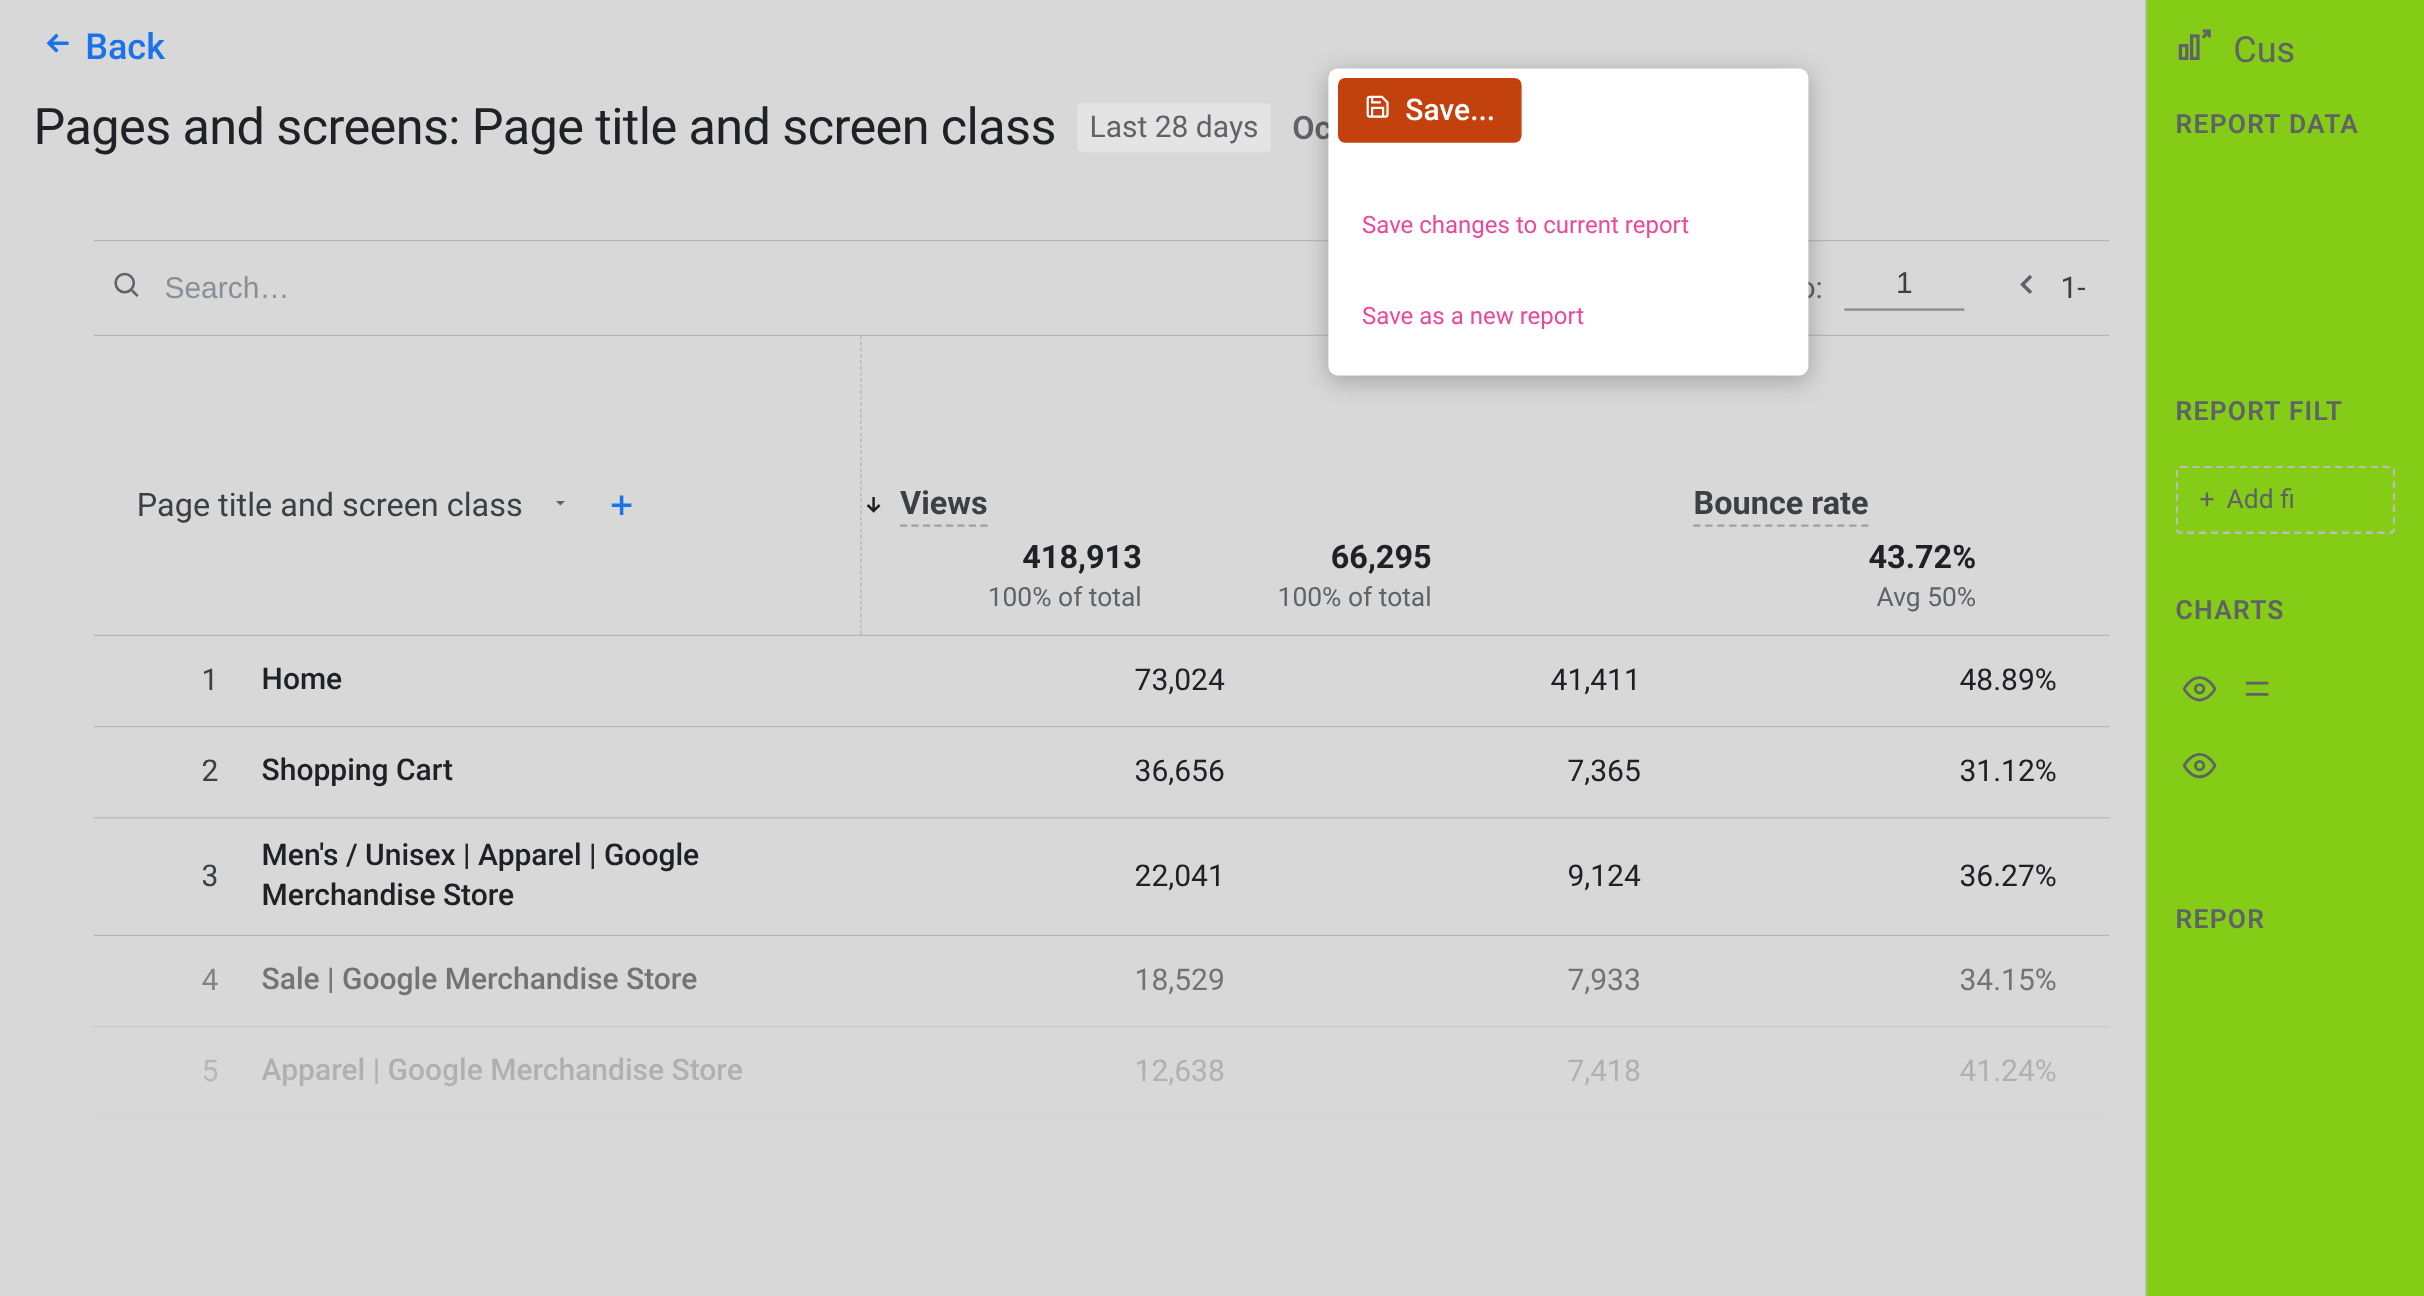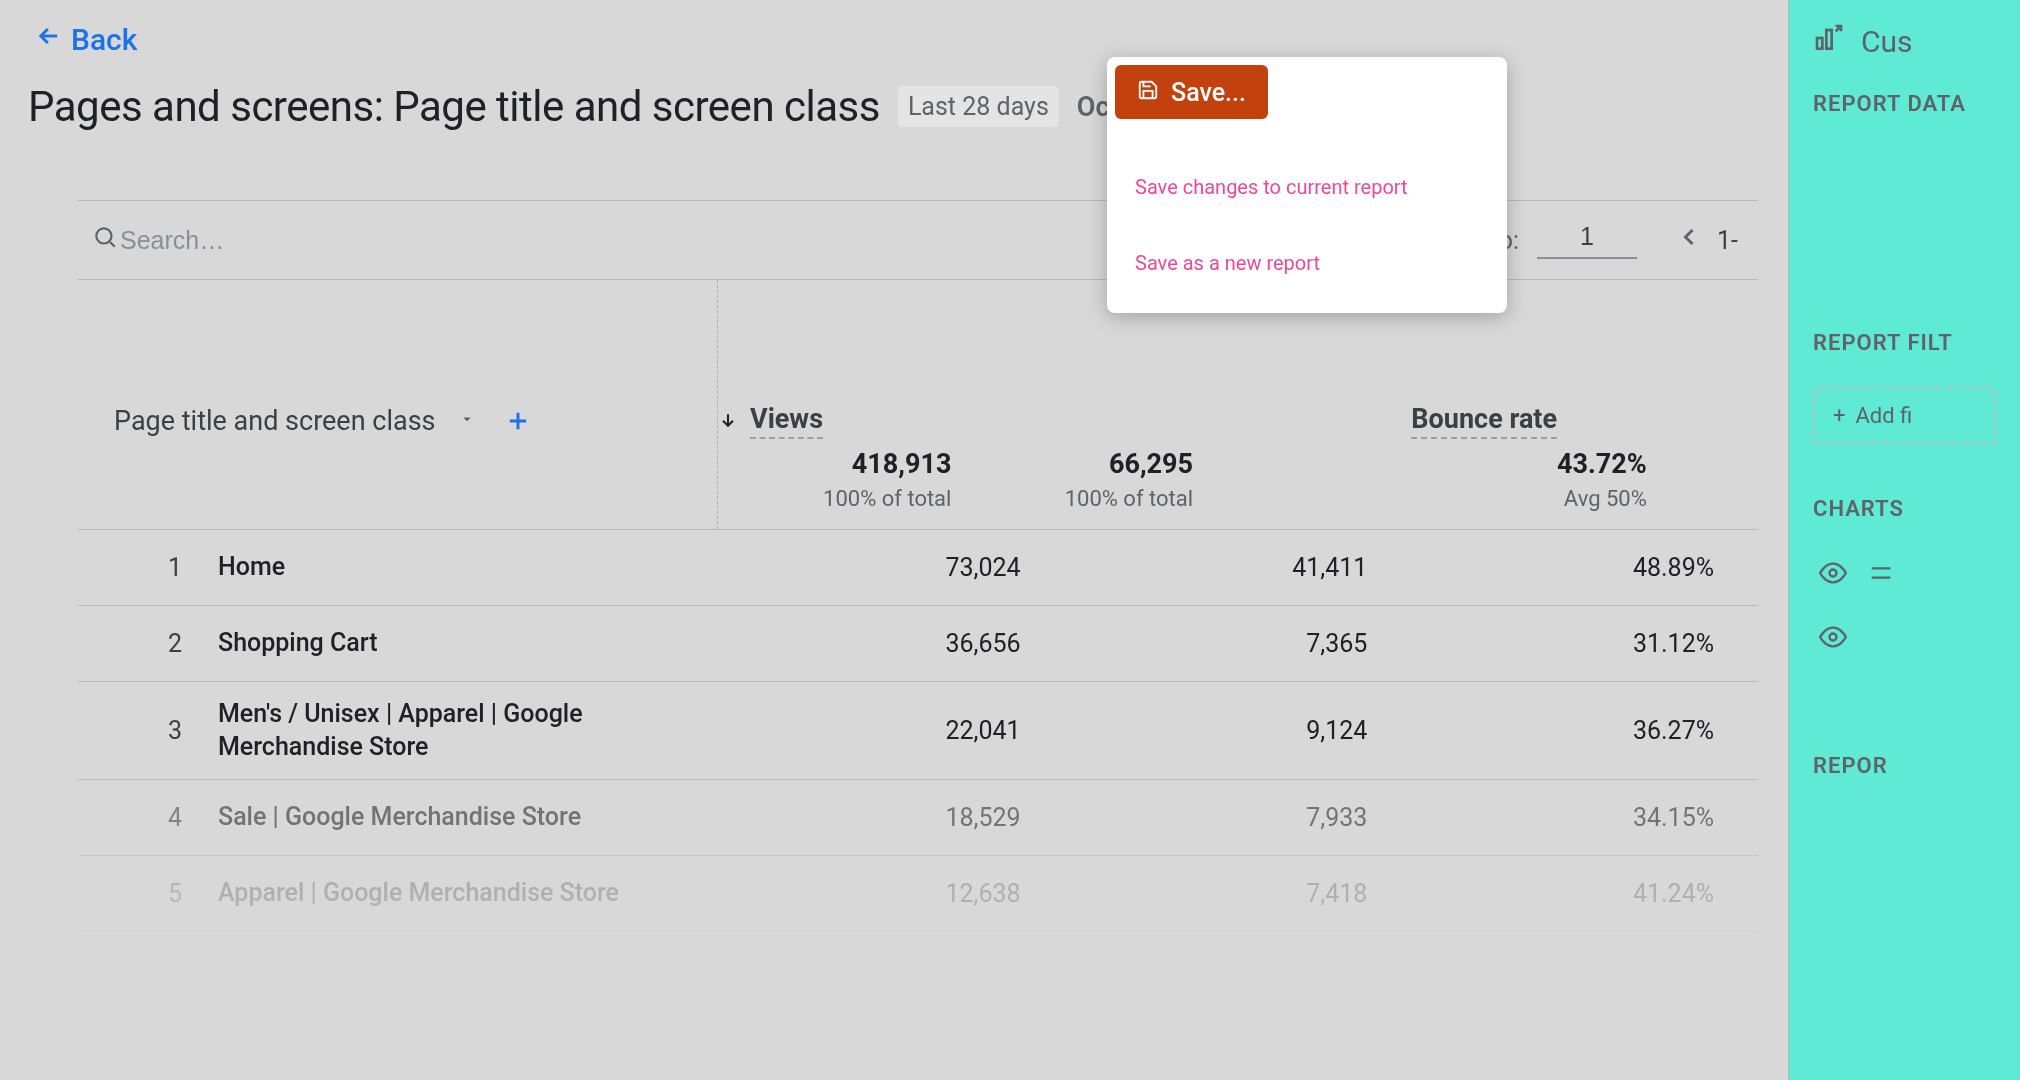--- a/index.html
+++ b/index.html
@@ -28,21 +28,21 @@
     
     .table-card {
       position:absolute; left:78px; top:200px; right:30px; bottom:0; background:#d8d8d8;
     }
     .table-inner {
       position:absolute; left:0; top:0; right:0;
     }
     .search-row {
       display:flex; align-items:center; height:80px; border-top:1px solid #b8b8b8; border-bottom:1px solid #b8b8b8; padding:0 20px 0 14px; gap:18px; color:#5f6368; font-size:25px;
     }
-    .search-left { display:flex; align-items:center; gap:2px; flex:0 0 auto;}
+    .search-left { display:flex; align-items:center; gap:19px; flex:0 0 auto;}
     .search-input { background:transparent; border:none; font-size:25px; color:#5f6368; width:200px;}
     .search-input::placeholder{color:#888f96;}
     .spacer { flex:1; }
     .rpp { display:flex; align-items:center; gap:12px; color:#3c4043;}
     .select-dummy { display:flex; align-items:center; gap:16px; border-bottom:2px solid #8a8f95; padding:2px 10px 6px 10px; min-width:80px; font-size:25px; color:#3c4043;}
     .goto { display:flex; align-items:center; gap:18px; margin-left:50px;}
     .goto-input { border:none; border-bottom:2px solid #8a8f95; background:transparent; text-align:center; width:100px; font-size:25px; padding-bottom:6px; color:#3c4043;}
     .pager { display:flex; align-items:center; gap:14px; margin-left:20px;}
     .chev-btn svg{width:28px;height:28px;}
     .range-text{ color:#3c4043; font-size:25px;}
@@ -65,21 +65,21 @@
     
     .data-rows {}
     .drow {
       display:flex; align-items:center; border-bottom:1px solid #b8b8b8; min-height:76px;
     }
     .drow .idx { width:140px; text-align:right; padding-right:36px; font-size:25px; color:#3c4043;}
     .drow .label { width:500px; font-size:25px; color:#202124; font-weight:500; padding:16px 20px 16px 0; line-height:1.3;}
     .drow .val { flex:1; text-align:right; padding-right:44px; font-size:25px; color:#202124;}
     
     .right-panel {
-      position:absolute; right:0; top:0; width:232px; height:100%; background:#5eead4; border-left:1px solid #b8b8b8; padding-top:8px;
+      position:absolute; right:0; top:0; width:232px; height:100%; background:#84cc16; border-left:1px solid #b8b8b8; padding-top:8px;
     }
     .rp-top { display:flex; align-items:center; gap:16px; padding:14px 24px 8px 24px; color:#5f6368; font-size:30px;}
     .rp-top svg{width:32px;height:32px;}
     .rp-item { padding:22px 24px; font-size:22px; letter-spacing:1px; color:#5f6368; font-weight:600; text-transform:uppercase;}
     .rp-add { border:2px dashed #bdbdbd; margin:10px 24px; padding:14px 18px; display:flex; align-items:center; gap:10px; color:#5f6368; font-size:22px; border-radius:4px;}
     .eye-btn{ padding:16px 30px; display:flex; align-items:center; gap:20px; color:#5f6368;}
     .eye-btn svg{width:28px;height:28px;}
     
     
     .arrow1 {

